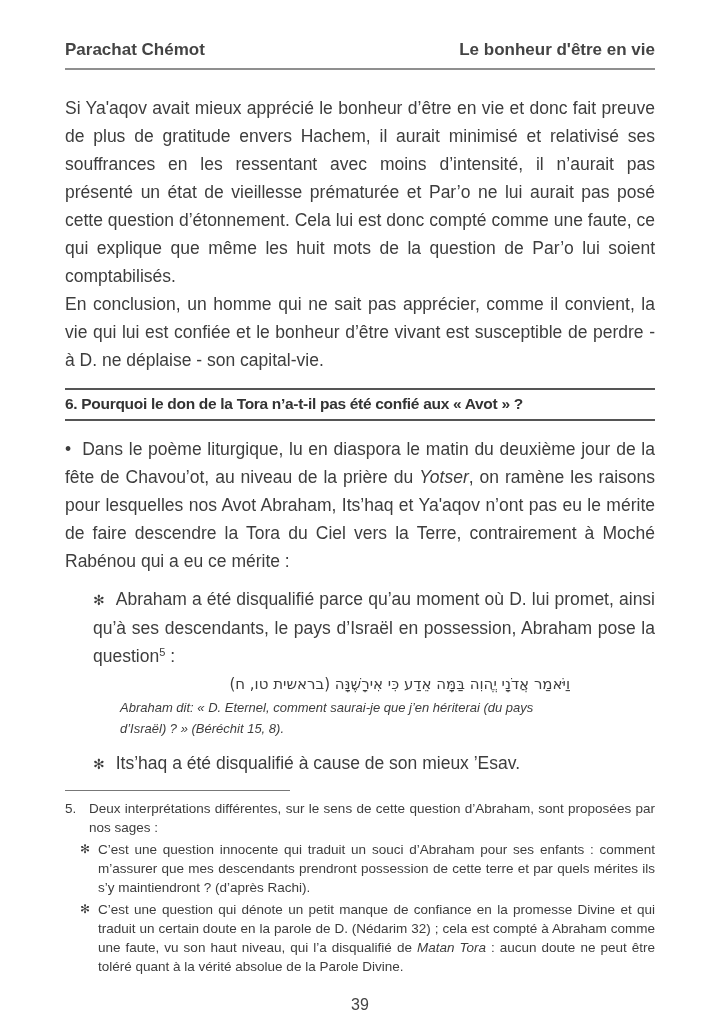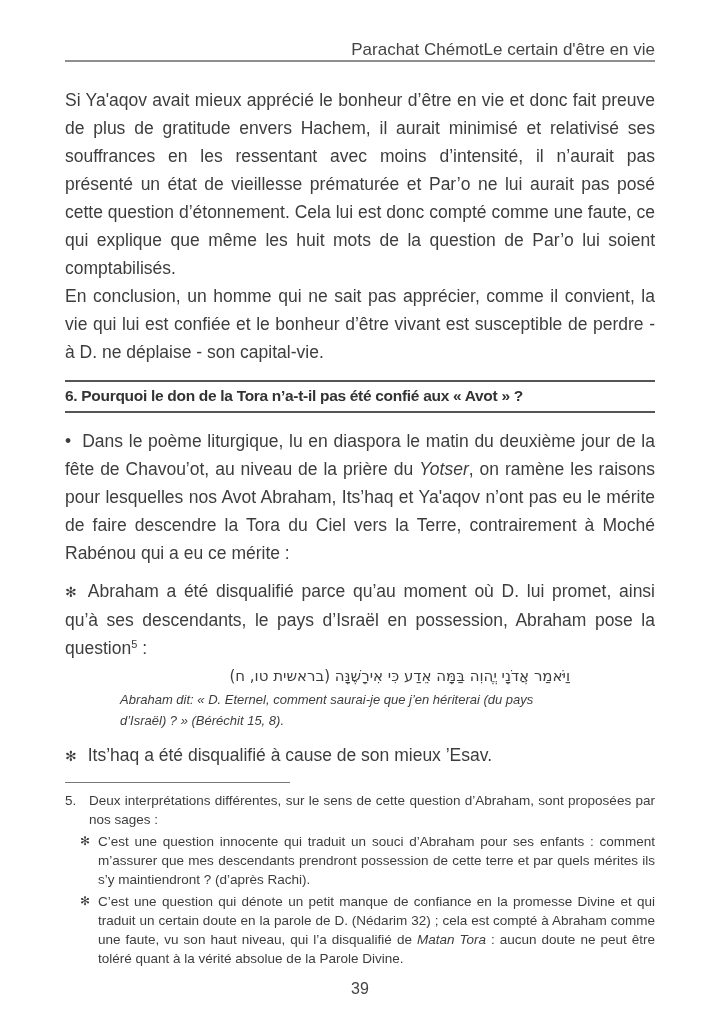--- a/index.html
+++ b/index.html
@@ -2,62 +2,62 @@
 <html lang="fr"><head>
 <meta charset="utf-8">
 <style>
   html,body{margin:0;padding:0;background:#ffffff;}
   .page{
     width:712px;height:1024px;box-sizing:border-box;
     padding:40px 57px 0 65px;background:#fff;overflow:hidden;
     font-family:"Liberation Sans",sans-serif;color:#3d3d3d;
   }
   .running-header{
-    display:flex;justify-content:flex-end;align-items:baseline;
-    font-size:17px;color:#444;border-bottom:2px solid #8f8f8f;
+    display:flex;justify-content:space-between;align-items:baseline;
+    font-size:17px;color:#444;padding-bottom:8px;border-bottom:2px solid #8f8f8f;font-weight:bold;
   }
   .body-par{
     font-size:17.5px;line-height:28px;text-align:justify;margin:0;color:#3d3d3d;
   }
   .p1{margin-top:24px;}
   .p2{margin-top:0;}
   .section-heading{
     margin:14px 0 0;padding:5px 0 6px;
     border-top:2px solid #555;border-bottom:2px solid #555;
     font-size:15.5px;font-weight:bold;color:#333;
     letter-spacing:-0.3px;white-space:nowrap;
   }
   .mt14{margin-top:14px;}
-  .mt10{margin-top:10px;}
+  .mt10{margin-top:10px;margin-left:28px;}
   .marker{margin-right:11px;}
   .star{font-size:14px;}
   .fn-ref{font-size:11px;vertical-align:6px;line-height:0;}
   .quote-block{margin:3px 0 0 55px;width:450px;}
   .hebrew{
     font-family:"DejaVu Sans",sans-serif;direction:rtl;text-align:right;
     font-size:15px;line-height:22px;color:#3d3d3d;
   }
   .citation{font-style:italic;font-size:13px;line-height:21px;margin-top:2px;color:#3d3d3d;}
   .footnotes{margin-top:12px;font-size:13.5px;line-height:19px;color:#3d3d3d;}
   .fn-rule{width:225px;border-top:1px solid #777;margin-bottom:8px;}
   .fn-main{position:relative;padding-left:24px;text-align:justify;}
   .fn-num{position:absolute;left:0;}
   .fn-item{position:relative;padding-left:33px;text-align:justify;margin-top:3px;}
   .fn-marker{position:absolute;left:15px;font-size:12px;}
-  .page-number{text-align:center;margin-top:12px;font-size:16px;color:#444;}
+  .page-number{text-align:center;margin-top:20px;font-size:16px;color:#444;}
   em{font-style:italic;}
 </style>
 </head>
 <body>
 
 <div class="page">
 
   <header class="running-header">
     <span>Parachat Chémot</span>
-    <span>Le certain d'être en vie</span>
+    <span>Le bonheur d'être en vie</span>
   </header>
 
   <p class="body-par p1">Si Ya'aqov avait mieux apprécié le bonheur d’être en vie et donc fait preuve de plus de gratitude envers Hachem, il aurait minimisé et relativisé ses souffrances en les ressentant avec moins d’intensité, il n’aurait pas présenté un état de vieillesse prématurée et Par’o ne lui aurait pas posé cette question d’étonnement. Cela lui est donc compté comme une faute, ce qui explique que même les huit mots de la question de Par’o lui soient comptabilisés.</p>
 
   <p class="body-par p2">En conclusion, un homme qui ne sait pas apprécier, comme il convient, la vie qui lui est confiée et le bonheur d’être vivant est susceptible de perdre - à D. ne déplaise - son capital-vie.</p>
 
   <h2 class="section-heading">6. Pourquoi le don de la Tora n’a-t-il pas été confié aux « Avot » ?</h2>
 
   <p class="body-par mt14"><span class="marker">•</span><span>Dans le poème liturgique, lu en diaspora le matin du deuxième jour de la fête de Chavou’ot, au niveau de la prière du </span><em>Yotser</em><span>, on ramène les raisons pour lesquelles nos Avot Abraham, Its’haq et Ya'aqov n’ont pas eu le mérite de faire descendre la Tora du Ciel vers la Terre, contrairement à Moché Rabénou qui a eu ce mérite :</span></p>
 

